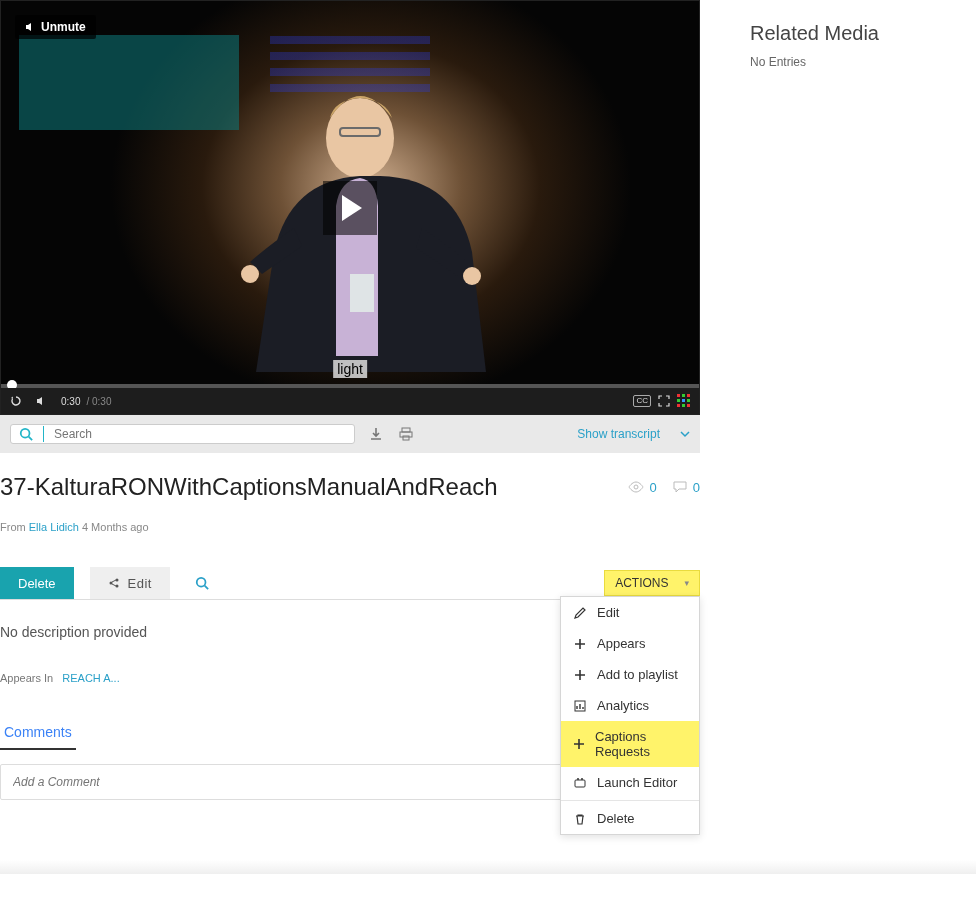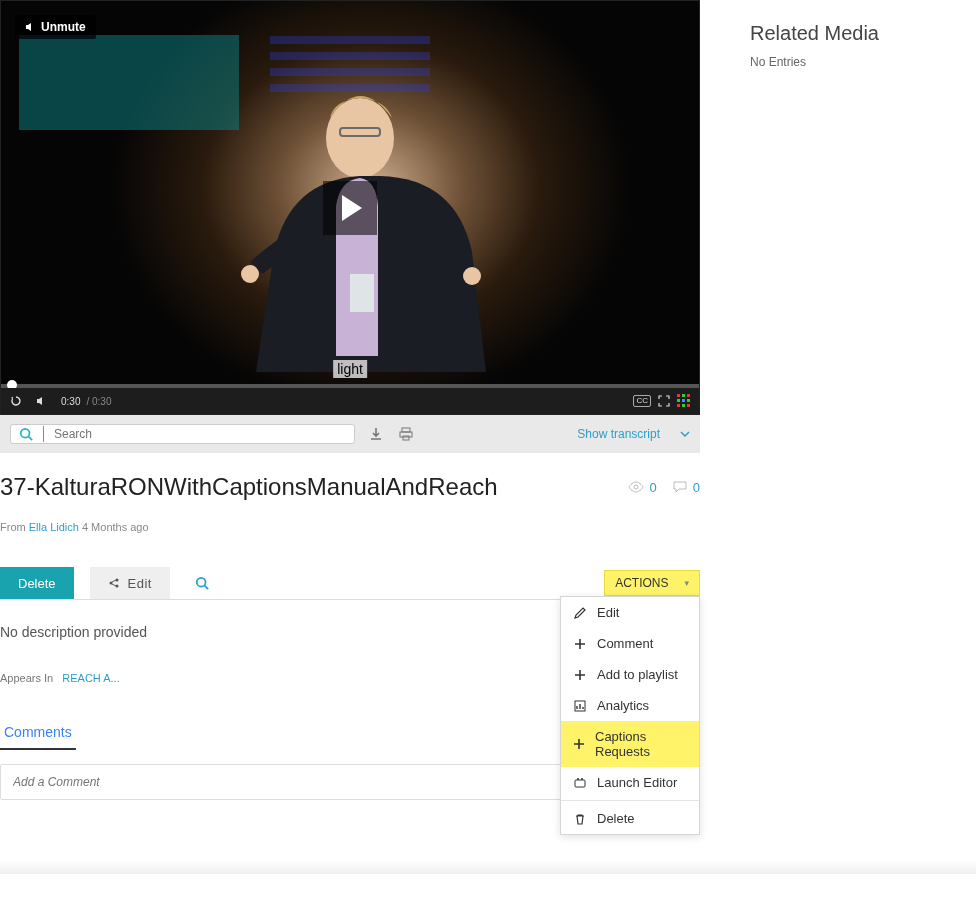--- a/index.html
+++ b/index.html
@@ -230,21 +230,21 @@
                 </svg>
               </span>
               <span>Edit</span>
             </div>
             <div class="dd-item">
               <span class="dd-ico">
                 <svg width="12" height="12" viewBox="0 0 12 12">
                   <path d="M6 1v10M1 6h10" stroke="#333" stroke-width="1.6"></path>
                 </svg>
               </span>
-              <span>Comment</span>
+              <span>Appears</span>
             </div>
             <div class="dd-item">
               <span class="dd-ico">
                 <svg width="12" height="12" viewBox="0 0 12 12">
                   <path d="M6 1v10M1 6h10" stroke="#333" stroke-width="1.6"></path>
                 </svg>
               </span>
               <span>Add to playlist</span>
             </div>
             <div class="dd-item">

